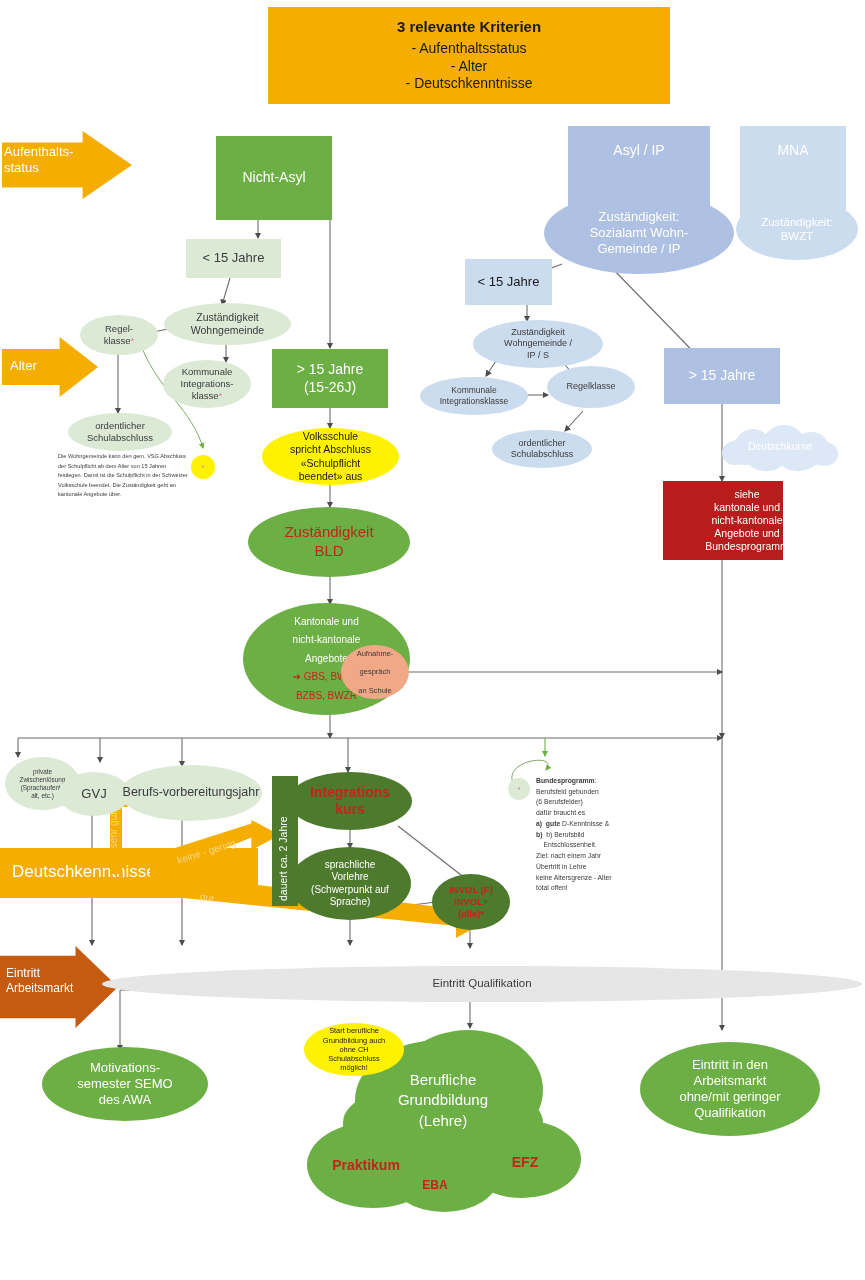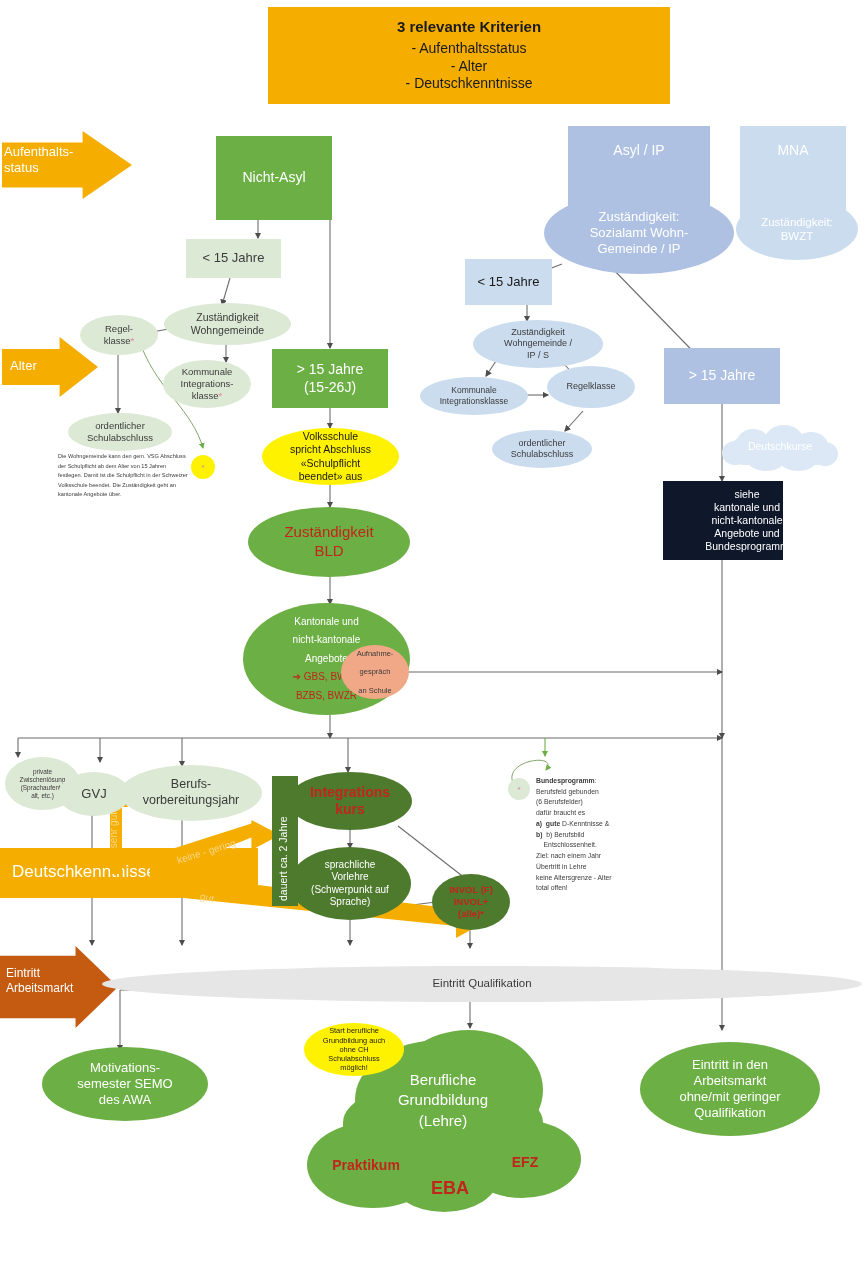--- a/index.html
+++ b/index.html
@@ -236,37 +236,37 @@
     <div style="position:absolute;left:14px;top:4px;width:34px;height:30px;background:#DCE8F5;border-radius:50%;"></div>
     <div style="position:absolute;left:42px;top:0px;width:40px;height:34px;background:#DCE8F5;border-radius:50%;"></div>
     <div style="position:absolute;left:72px;top:7px;width:34px;height:28px;background:#DCE8F5;border-radius:50%;"></div>
     <div style="position:absolute;left:0px;top:16px;width:26px;height:24px;background:#DCE8F5;border-radius:50%;"></div>
     <div style="position:absolute;left:90px;top:17px;width:26px;height:24px;background:#DCE8F5;border-radius:50%;"></div>
     <div style="position:absolute;left:26px;top:26px;width:36px;height:20px;background:#DCE8F5;border-radius:50%;"></div>
     <div style="position:absolute;left:58px;top:26px;width:36px;height:20px;background:#DCE8F5;border-radius:50%;"></div>
     <div class="txt" style="left:0;top:15px;width:116px;text-align:center;font-size:10.5px;color:#fff;">Deutschkurse</div>
   </div>
 
-  <div class="node rect" style="left:663px;top:481px;width:120px;height:79px;background:#0f172a;color:#fff;font-size:10.5px;flex-direction:column;padding-left:48px;">
+  <div class="node rect" style="left:663px;top:481px;width:120px;height:79px;background:#b91c1c;color:#fff;font-size:10.5px;flex-direction:column;padding-left:48px;">
     <span>siehe kantonale und</span>
     <span>nicht-kantonale</span>
     <span>Angebote und</span>
     <span>Bundesprogramm</span>
   </div>
 
   <div class="node ell" style="left:5px;top:757px;width:75px;height:53px;background:#DCE9D5;color:#3b3b3b;font-size:6.4px;flex-direction:column;">
     <span>private</span>
     <span>Zwischenlösung</span>
     <span>(Sprachaufenth</span>
     <span>alt, etc.)</span>
   </div>
 
   <div class="node ell" style="left:58px;top:772px;width:72px;height:44px;background:#DCE9D5;color:#3b3b3b;font-size:13px;">GVJ</div>
 
-  <div class="node ell" style="left:120px;top:765px;width:142px;height:56px;background:#DCE9D5;color:#3b3b3b;font-size:12.5px;flex-direction:column;">
+  <div class="node ell" style="left:120px;top:765px;width:142px;height:56px;background:#DCE9D5;color:#3b3b3b;font-size:12.5px;flex-direction:row;">
     <span>Berufs-</span>
     <span>vorbereitungsjahr</span>
   </div>
 
   <div style="position:absolute;left:272px;top:776px;width:26px;height:130px;background:#4E7A2E;"></div>
   <div class="txt lbl-v" style="left:277px;top:783px;height:118px;font-size:10.5px;color:#fff;">dauert ca. 2 Jahre</div>
 
   <div class="node ell" style="left:288px;top:772px;width:124px;height:58px;background:#4E7A2E;font-size:14px;font-weight:bold;flex-direction:column;">
     <span class="red">Integrations</span>
     <span class="red">kurs</span>
@@ -317,21 +317,21 @@
     <div style="position:absolute;left:14px;top:100px;width:132px;height:86px;background:#6CAF44;border-radius:50%;"></div>
     <div style="position:absolute;left:96px;top:118px;width:110px;height:72px;background:#6CAF44;border-radius:50%;"></div>
     <div style="position:absolute;left:170px;top:98px;width:118px;height:78px;background:#6CAF44;border-radius:50%;"></div>
     <div style="position:absolute;left:50px;top:60px;width:200px;height:90px;background:#6CAF44;border-radius:45%;"></div>
     <div class="txt" style="left:60px;top:48px;width:180px;text-align:center;font-size:15px;color:#fff;line-height:1.35;">
       <span>Berufliche</span><br>
       <span>Grundbildung</span><br>
       <span>(Lehre)</span>
     </div>
     <div class="txt red" style="left:18px;top:1 35px;top:135px;width:110px;text-align:center;font-size:14px;font-weight:bold;">Praktikum</div>
-    <div class="txt red" style="left:108px;top:156px;width:68px;text-align:right;font-size:18px;font-weight:bold;">EBA</div>
+    <div class="txt red" style="left:108px;top:156px;width:68px;text-align:center;font-size:12px;font-weight:bold;">EBA</div>
     <div class="txt red" style="left:198px;top:132px;width:68px;text-align:center;font-size:14px;font-weight:bold;">EFZ</div>
   </div>
 
   <div class="node ell" style="left:304px;top:1023px;width:100px;height:53px;background:#FFF200;color:#1a1a1a;font-size:7.4px;flex-direction:column;">
     <span>Start berufliche</span>
     <span>Grundbildung  auch</span>
     <span>ohne CH</span>
     <span>Schulabschluss</span>
     <span>möglich!</span>
   </div>

